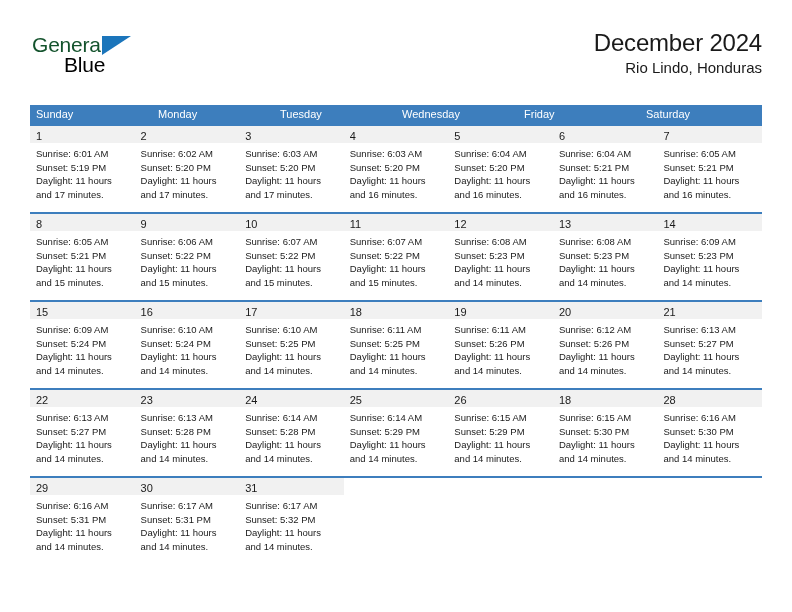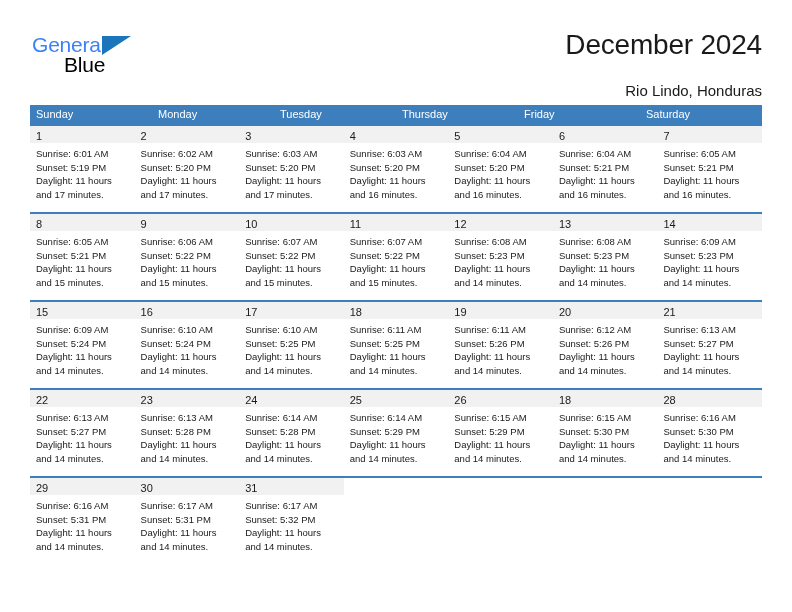--- a/index.html
+++ b/index.html
@@ -35,21 +35,21 @@
     top: 4px;
     width: 140px;
     height: 56px;
   }
   .logo-general {
     position: absolute;
     left: 0;
     top: 0;
     font-size: 21px;
     letter-spacing: -0.2px;
-    color: #3b82f6;
+    color: #14532d;
     font-family: "Liberation Sans", sans-serif;
     line-height: 1;
   }
   .logo-triangle {
     position: absolute;
     left: 70px;
     top: 2px;
     width: 0;
     height: 0;
     border-left: 29px solid #1b75bb;
@@ -65,30 +65,30 @@
     line-height: 1;
   }
 
   .title-block {
     position: absolute;
     right: 0;
     top: 0;
     text-align: right;
   }
   .cal-title {
-    font-size: 28px;
+    font-size: 24px;
     font-weight: normal;
     color: #1a1a1a;
     line-height: 1.05;
     letter-spacing: -0.2px;
     white-space: nowrap;
     margin-left: 16px;
   }
   .cal-subtitle {
-    margin-top: 24px;
+    margin-top: 5px;
     font-size: 15px;
     font-weight: normal;
     color: #1a1a1a;
     line-height: 1.1;
     white-space: nowrap;
   }
 
   
   .calendar {
     position: absolute;
@@ -173,21 +173,21 @@
     </div>
 
   </div>
 
   <div class="calendar">
 
     <div class="weekday-row">
       <div class="weekday-cell">Sunday</div>
       <div class="weekday-cell">Monday</div>
       <div class="weekday-cell">Tuesday</div>
-      <div class="weekday-cell">Thursday</div>
+      <div class="weekday-cell">Wednesday</div>
       <div class="weekday-cell">Friday</div>
       <div class="weekday-cell">Saturday</div>
     </div>
 
     <div class="week-row">
       <div class="day-cell">
         <div class="day-number-band"><span class="day-number">1</span></div>
         <div class="day-body">
           <div class="day-line">Sunrise: 6:01 AM</div>
           <div class="day-line">Sunset: 5:19 PM</div>

